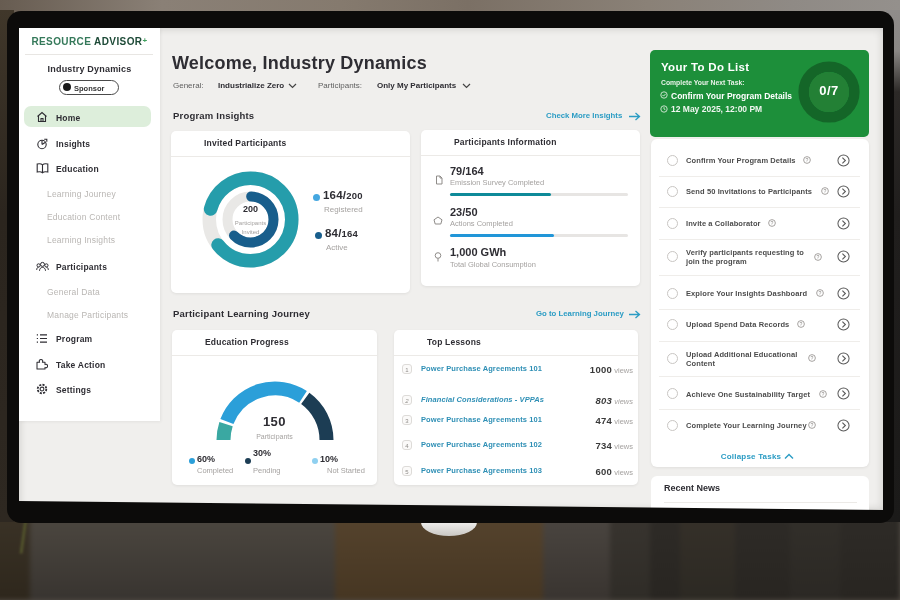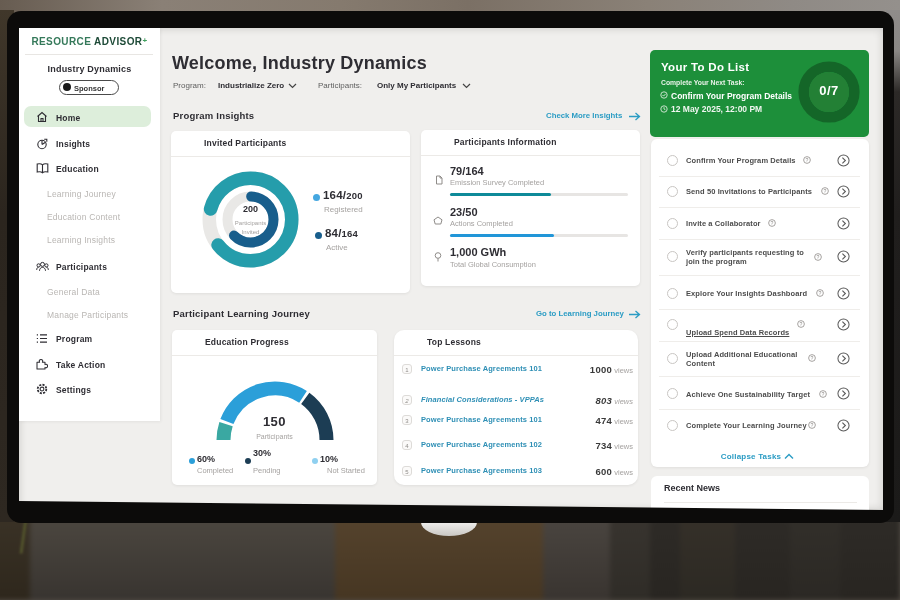--- a/index.html
+++ b/index.html
@@ -132,21 +132,21 @@
       <div class="snav" style="top:332px;">Take Action</div>
 
       <svg class="sic" style="top:355px;" width="12" height="12" viewBox="0 0 12 12">
         <circle cx="6" cy="6" r="1.9" fill="none" stroke="#2e2d33" stroke-width="1.05"></circle>
         <circle cx="6" cy="6" r="4.3" fill="none" stroke="#2e2d33" stroke-width="1.8" stroke-dasharray="2.1 1.27"></circle>
       </svg>
       <div class="snav" style="top:357px;">Settings</div>
     </div>
 
     <h1 class="welcome">Welcome, Industry Dynamics</h1>
-    <div class="abs" style="left:154px;top:53px;font-size:8px;color:#5e5e5e;">Program:</div>
+    <div class="abs" style="left:154px;top:53px;font-size:8px;color:#5e5e5e;">General:</div>
     <div class="abs" style="left:199px;top:53px;font-size:8px;font-weight:700;color:#2e2d33;">Industrialize Zero</div>
     <svg class="abs" style="left:269px;top:55px;" width="9" height="6" viewBox="0 0 9 6">
       <path d="M1 1 L4.5 4.5 L8 1" fill="none" stroke="#444" stroke-width="1.2"></path>
     </svg>
     <div class="abs" style="left:299px;top:53px;font-size:8px;color:#5e5e5e;">Participants:</div>
     <div class="abs" style="left:358px;top:53px;font-size:8px;font-weight:700;color:#2e2d33;">Only My Participants</div>
     <svg class="abs" style="left:443px;top:55px;" width="9" height="6" viewBox="0 0 9 6">
       <path d="M1 1 L4.5 4.5 L8 1" fill="none" stroke="#444" stroke-width="1.2"></path>
     </svg>
 
@@ -224,21 +224,21 @@
       <div class="abs" style="left:25px;top:124px;font-size:9px;font-weight:700;color:#2e2d33;">60%</div>
       <div class="abs" style="left:25px;top:136px;font-size:7.5px;color:#a5a2a0;">Completed</div>
       <div class="abs" style="left:73px;top:128px;width:6px;height:6px;border-radius:50%;background:#1c3d54;"></div>
       <div class="abs" style="left:81px;top:118px;font-size:9px;font-weight:700;color:#2e2d33;">30%</div>
       <div class="abs" style="left:81px;top:136px;font-size:7.5px;color:#a5a2a0;">Pending</div>
       <div class="abs" style="left:140px;top:128px;width:6px;height:6px;border-radius:50%;background:#8fd0f0;"></div>
       <div class="abs" style="left:148px;top:124px;font-size:9px;font-weight:700;color:#2e2d33;">10%</div>
       <div class="abs" style="left:148px;top:136px;font-size:7.5px;color:#a5a2a0;padding-left:7px;">Not Started</div>
     </div>
 
-    <div class="card" style="left:375px;top:302px;width:244px;height:155px;border-radius:10px;">
+    <div class="card" style="left:375px;top:302px;width:244px;height:155px;">
       <div class="cardtitle">Top Lessons</div>
       <div class="cardline"></div>
       <div class="lesson" style="top:33px;">
         <span class="lnum">1</span>
         <span class="lname">Power Purchase Agreements 101</span>
         <span class="lviews"><b>1000</b> views</span>
       </div>
       <div class="lesson" style="top:64px;font-style:italic;">
         <span class="lnum">2</span>
         <span class="lname">Financial Considerations - VPPAs</span>
@@ -337,21 +337,21 @@
           <circle cx="5" cy="5" r="4.2" fill="none" stroke="#8f8c89" stroke-width="1"></circle>
           <text x="5" y="7.3" font-size="6.5" text-anchor="middle" fill="#8f8c89">?</text>
         </svg>
         <svg class="tgo" style="top:9.5px;" viewBox="0 0 14 14">
           <circle cx="7" cy="7" r="6" fill="none" stroke="#5a5a5a" stroke-width="1.1"></circle>
           <path d="M5.8 4 L9 7 L5.8 10" fill="none" stroke="#5a5a5a" stroke-width="1.2"></path>
         </svg>
       </div>
       <div class="task" style="top:169px;height:32px;">
         <div class="tcheck" style="top:10.5px;"></div>
-        <div class="ttext" style="top:20px;text-decoration:underline;">Upload Spend Data Records</div>
+        <div class="ttext" style="top:12px;">Upload Spend Data Records</div>
         <svg class="tq" style="left:145.5px;top:12px;" viewBox="0 0 10 10">
           <circle cx="5" cy="5" r="4.2" fill="none" stroke="#8f8c89" stroke-width="1"></circle>
           <text x="5" y="7.3" font-size="6.5" text-anchor="middle" fill="#8f8c89">?</text>
         </svg>
         <svg class="tgo" style="top:9.5px;" viewBox="0 0 14 14">
           <circle cx="7" cy="7" r="6" fill="none" stroke="#5a5a5a" stroke-width="1.1"></circle>
           <path d="M5.8 4 L9 7 L5.8 10" fill="none" stroke="#5a5a5a" stroke-width="1.2"></path>
         </svg>
       </div>
       <div class="task" style="top:203px;height:32px;">

